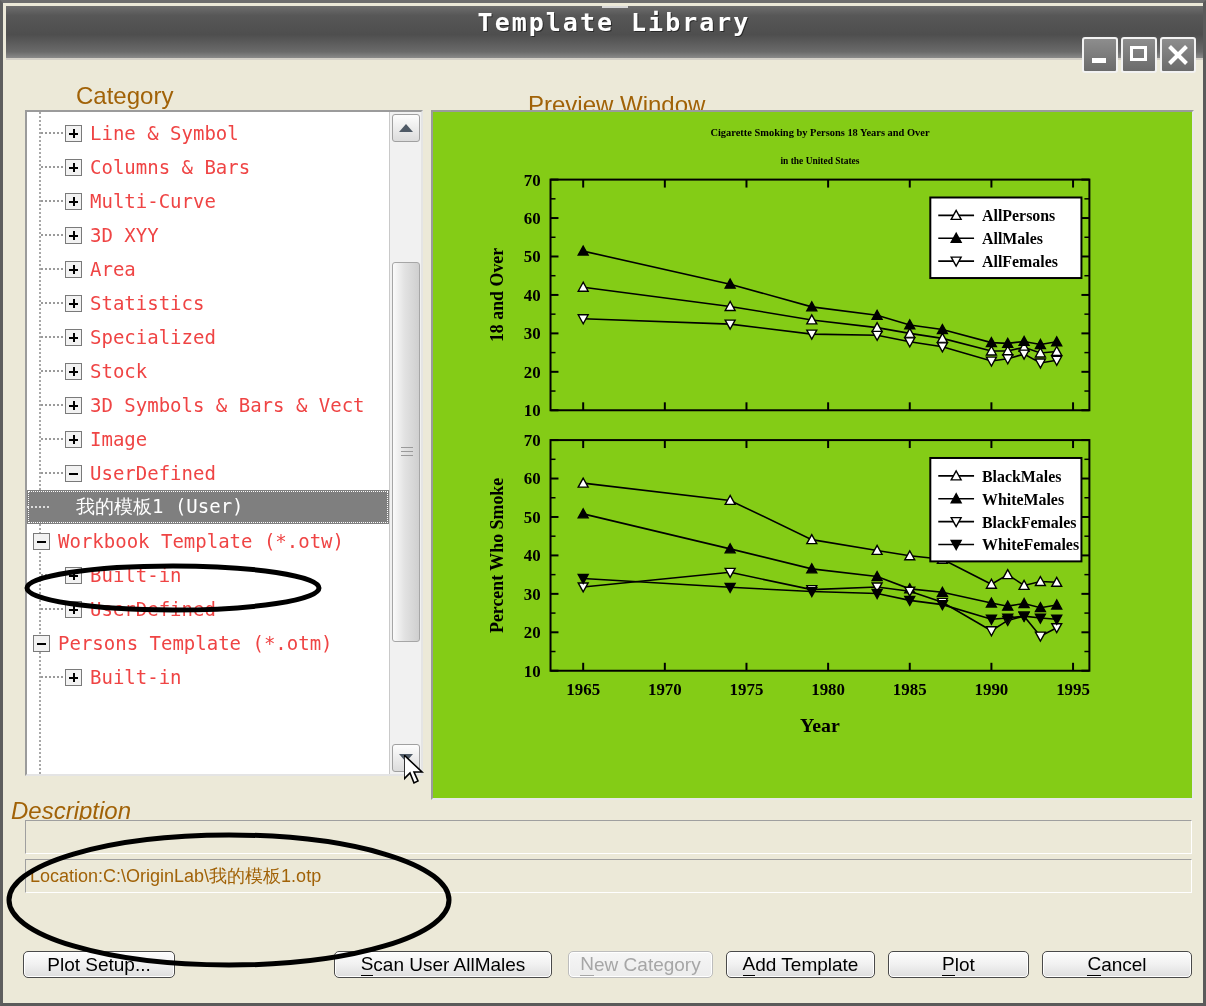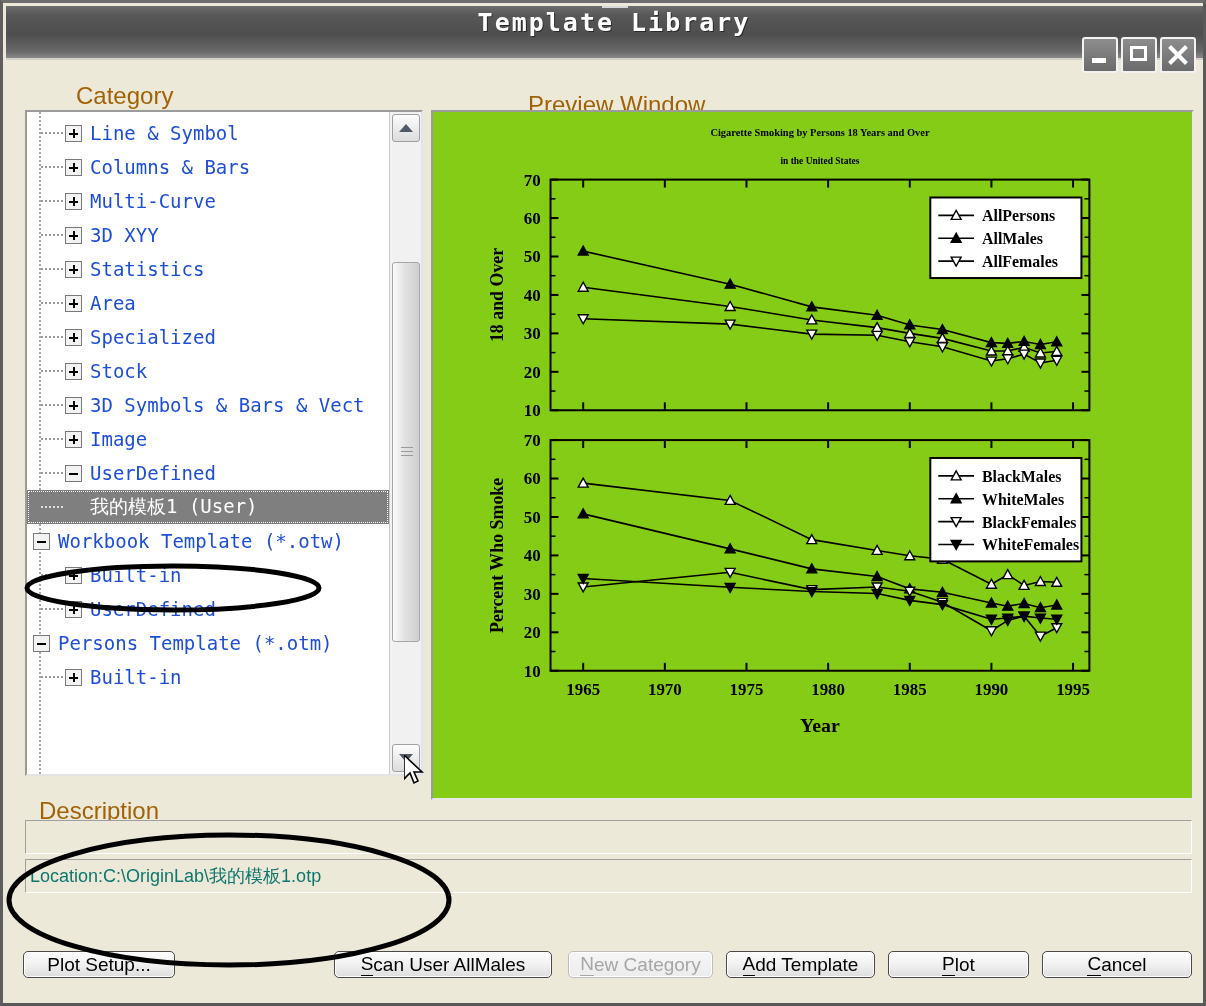--- a/index.html
+++ b/index.html
@@ -76,21 +76,21 @@
   
   .grouplabel {
     position: absolute;
     font-size: 24px; color: #a16207;
     font-family: "Liberation Sans", sans-serif;
     white-space: nowrap;
     margin-top: 6px;
   }
   #lbl-category { left: 73px; top: 73px; }
   #lbl-preview  { left: 525px; top: 82px; }
-  #lbl-description { left: 36px; top: 788px; }
+  #lbl-description { left: 8px; top: 788px; font-style: italic; }
 
   
   #tree-panel {
     position: absolute; left: 22px; top: 107px;
     width: 398px; height: 666px;
     background: #ffffff;
     border: 2px solid #9b9b9b;
     border-right-color: #e4e4e4; border-bottom-color: #e4e4e4;
     overflow: hidden;
   }
@@ -122,25 +122,25 @@
   .pm::before {
     content: ""; position: absolute;
     left: 3px; top: 7px; width: 9px; height: 2px; background: #000;
   }
   .pm.plus::after {
     content: ""; position: absolute;
     left: 7px; top: 3px; width: 2px; height: 9px; background: #000;
   }
   .tlabel {
     font-family: "DejaVu Sans Mono", monospace;
-    font-size: 19px; color: #1d4ed8;
+    font-size: 19px; color: #ef4444;
     letter-spacing: 0px;
   }
   .trow.indent1 { padding-left: 14px; }
-  .trow.indent2 { padding-left: 14px; }
+  .trow.indent2 { }
   .trow.selected {
     background: #7f7f7f;
     width: 362px;
     outline: 1px dotted #ffffff;
     outline-offset: -2px;
   }
   .trow.selected .tlabel { color: #ffffff; }
   .trow.selected .dots { border-top-color: #dddddd; }
 
   
@@ -201,21 +201,21 @@
   #chart-stage { position: absolute; left: 0; top: 0; width: 100%; height: 100%; }
 
   
   .descrow {
     position: absolute; left: 22px;
     width: 1167px; height: 34px;
     background: #ece9d8;
     border: 1px solid #ffffff;
     border-top-color: #9f9f9f; border-left-color: #9f9f9f;
     font-family: "Liberation Sans", sans-serif;
-    font-size: 18px; color: #0f766e;
+    font-size: 18px; color: #a16207;
     display: flex; align-items: center;
     padding-left: 4px;
     white-space: nowrap;
   }
   #desc-empty { top: 817px; }
   #desc-location { top: 856px; }
   #desc-date { top: 896px; }
 
   
   .btn {
@@ -299,26 +299,26 @@
           <span class="tlabel">Multi-Curve</span>
         </div>
         <div class="trow indent1">
           <span class="dots"></span>
           <span class="pm plus"></span>
           <span class="tlabel">3D XYY</span>
         </div>
         <div class="trow indent1">
           <span class="dots"></span>
           <span class="pm plus"></span>
+          <span class="tlabel">Area</span>
+        </div>
+        <div class="trow indent1">
+          <span class="dots"></span>
+          <span class="pm plus"></span>
           <span class="tlabel">Statistics</span>
-        </div>
-        <div class="trow indent1">
-          <span class="dots"></span>
-          <span class="pm plus"></span>
-          <span class="tlabel">Area</span>
         </div>
         <div class="trow indent1">
           <span class="dots"></span>
           <span class="pm plus"></span>
           <span class="tlabel">Specialized</span>
         </div>
         <div class="trow indent1">
           <span class="dots"></span>
           <span class="pm plus"></span>
           <span class="tlabel">Stock</span>

